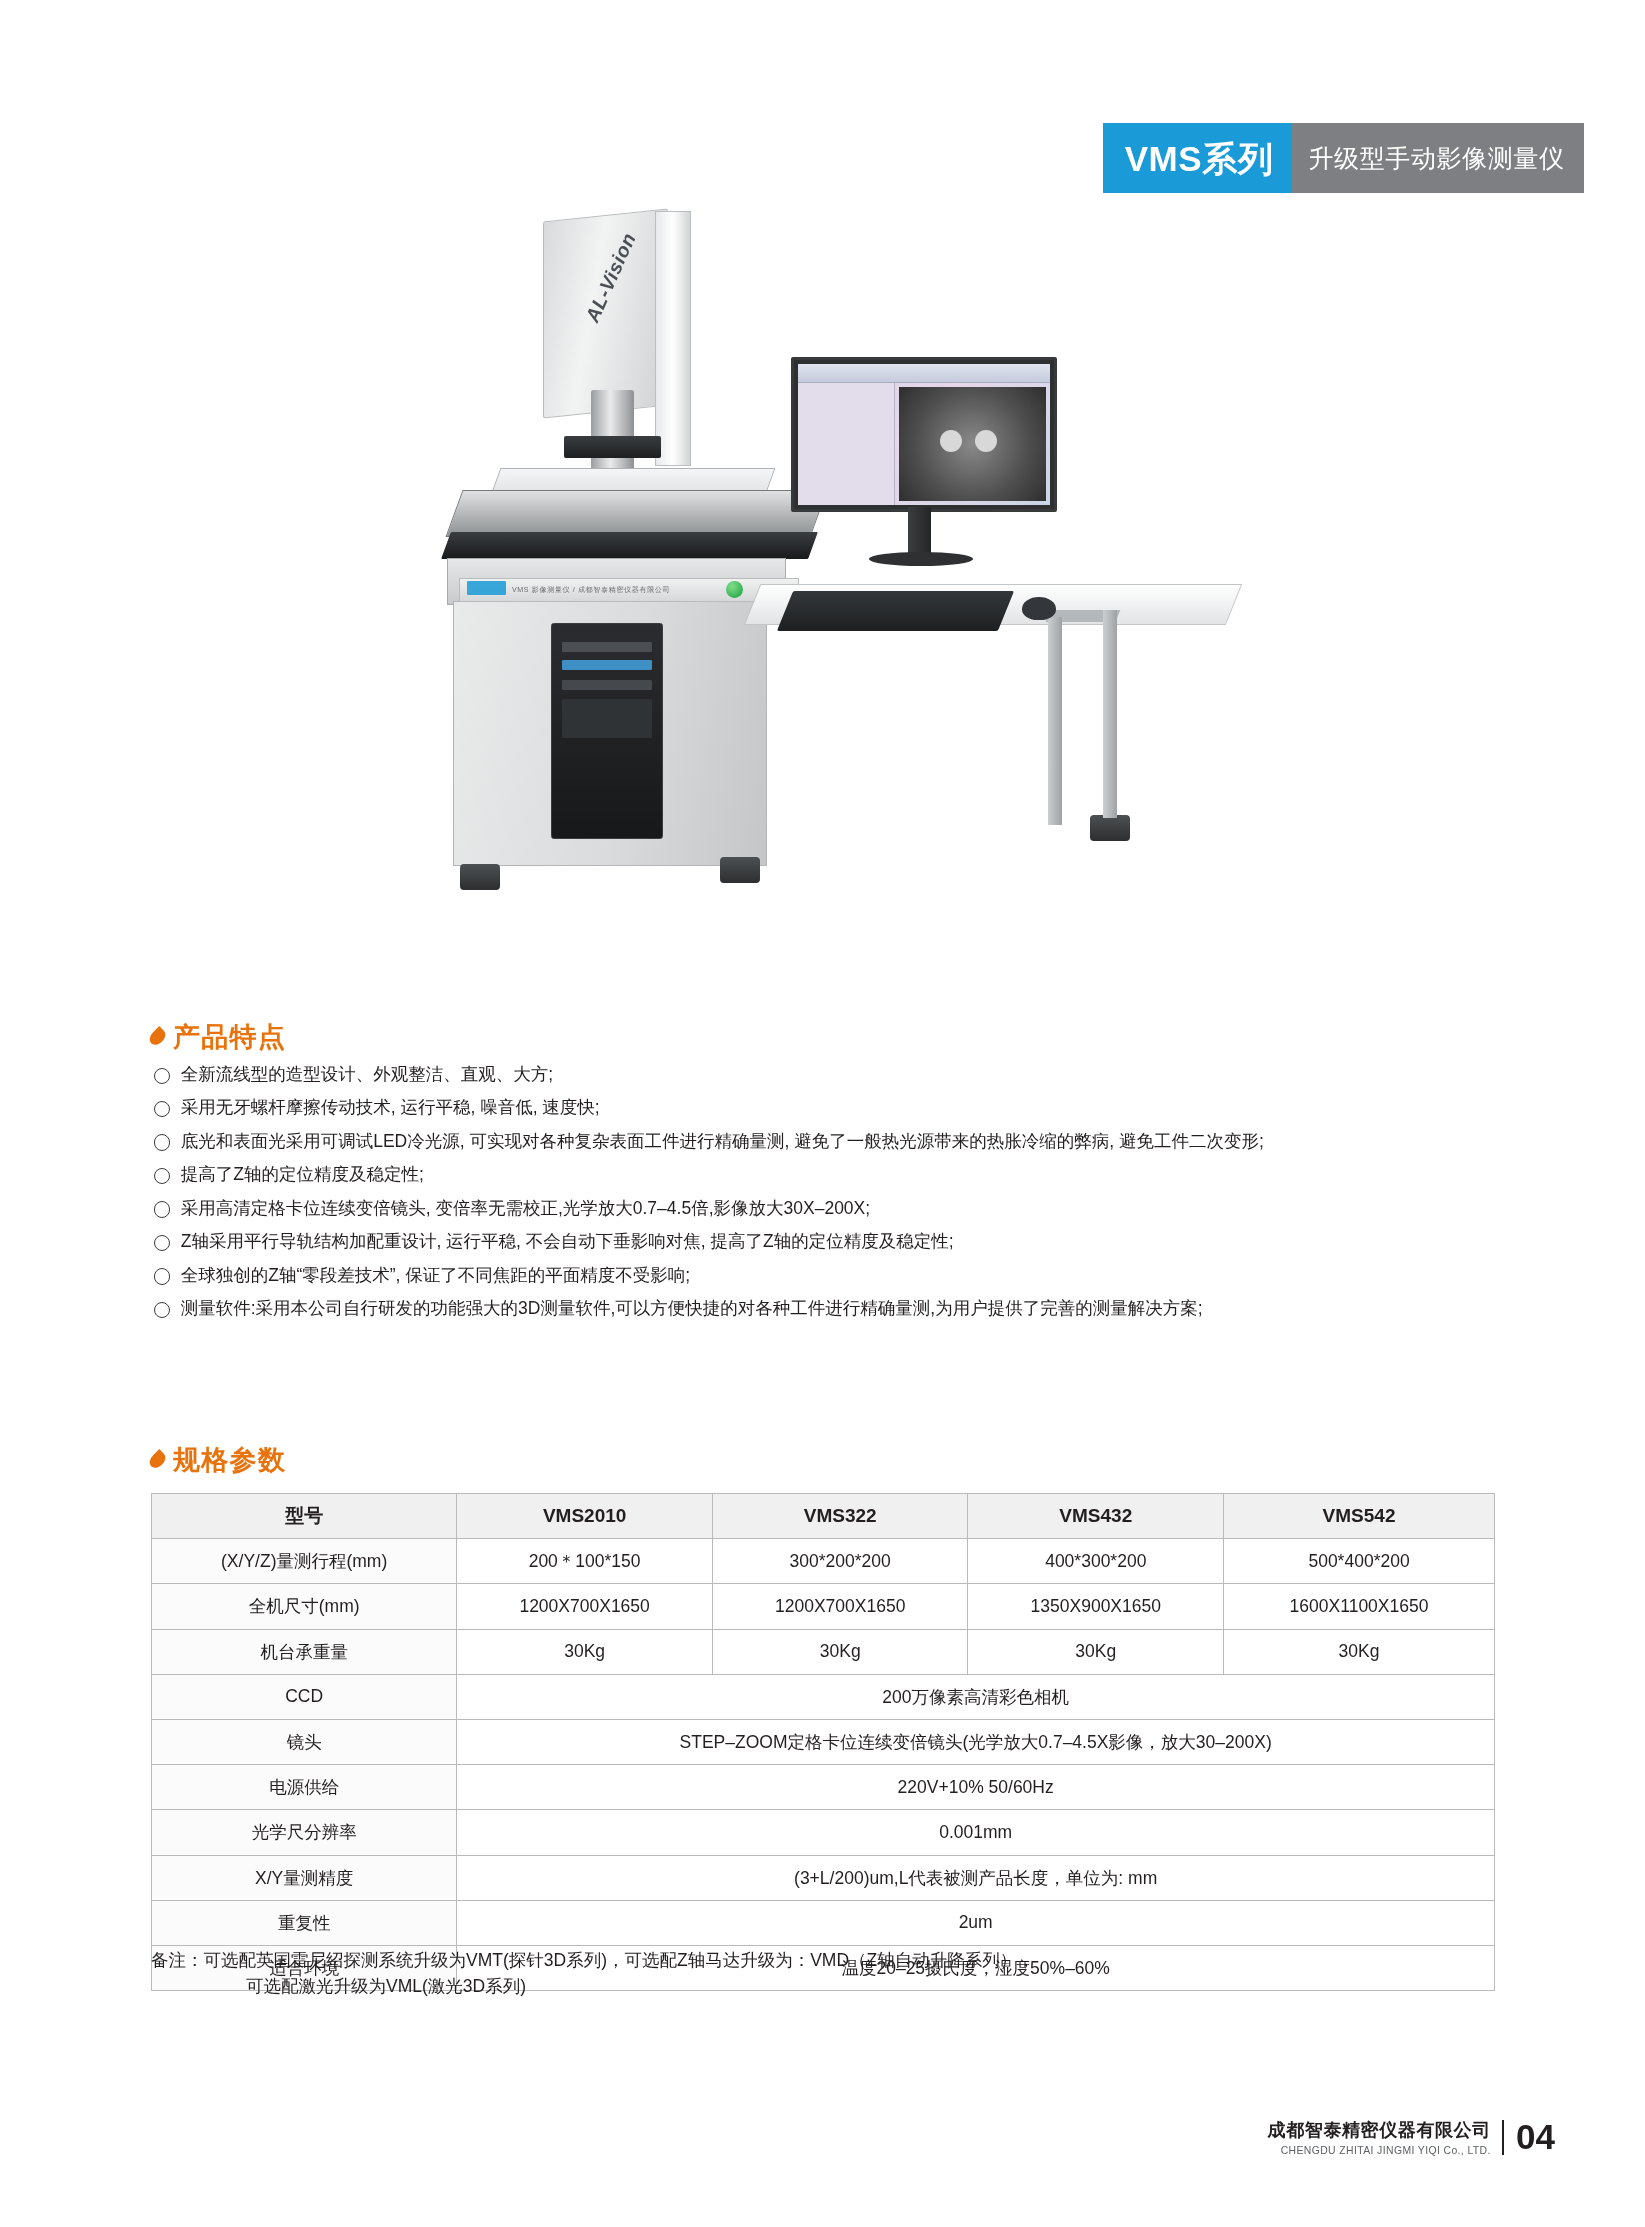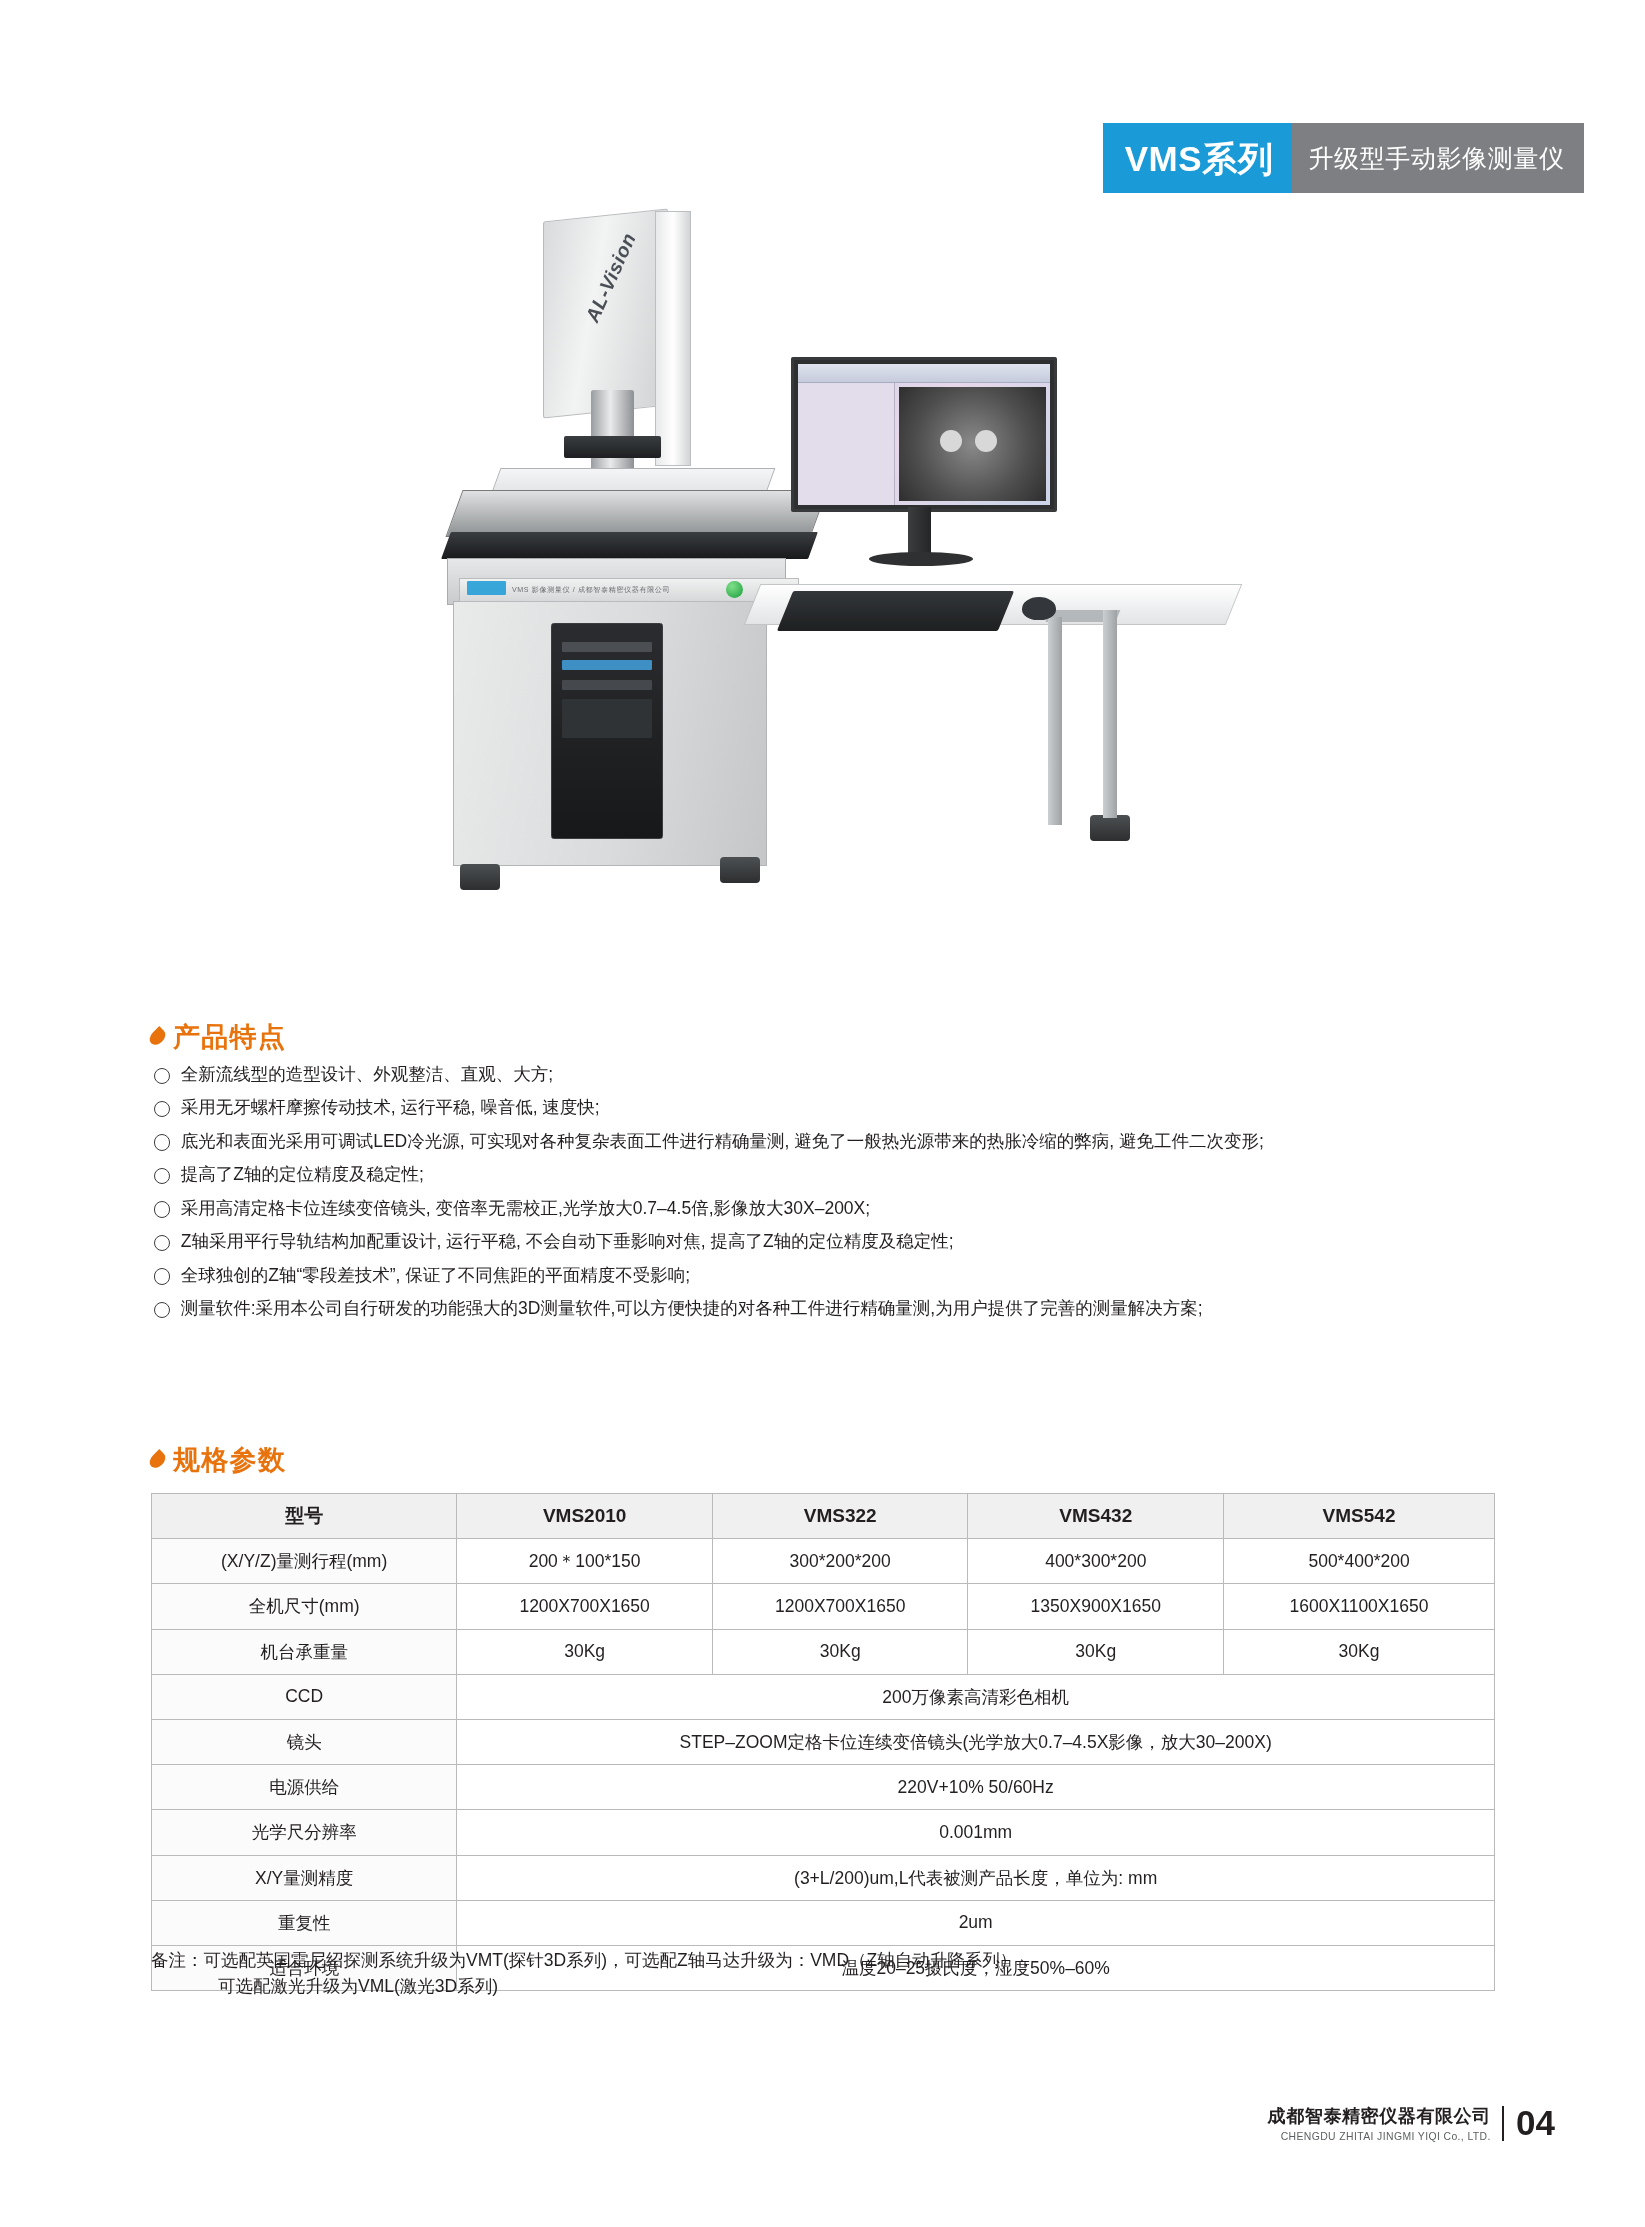--- a/index.html
+++ b/index.html
@@ -425,27 +425,27 @@
 
   .note {
     position: absolute;
     left: 151px;
     top: 1947px;
     font-size: 17.5px;
     line-height: 1.5;
     color: #231f20;
     width: 1363px;
   }
-  .note .l2 { padding-left: 67px; display: block; }
+  .note .l2 { padding-left: 95px; display: block; }
 
   
   .footer {
     position: absolute;
     right: 91px;
-    bottom: 84px;
+    bottom: 70px;
     display: flex;
     align-items: center;
     gap: 11.7px;
   }
   .footer .names {
     text-align: right;
   }
   .footer .cn {
     font-size: 18px;
     font-weight: bold;

